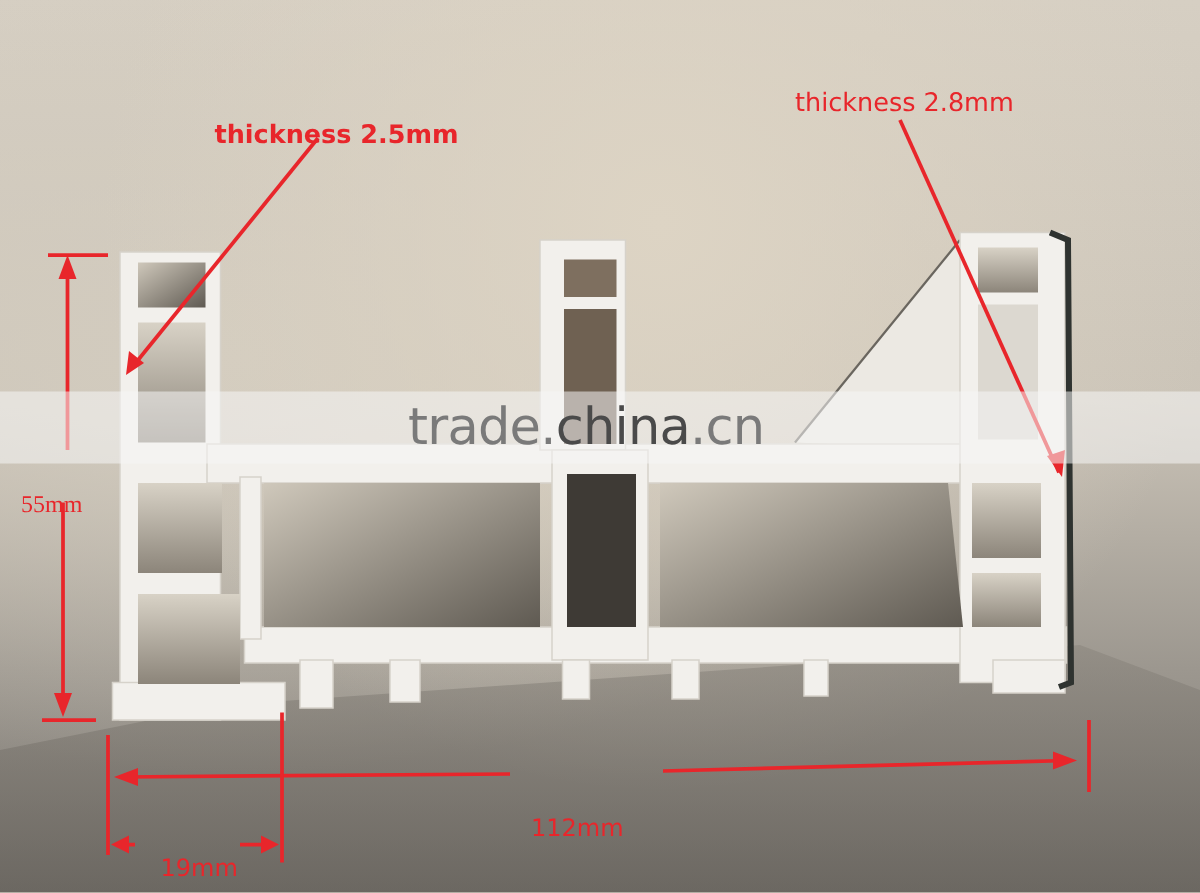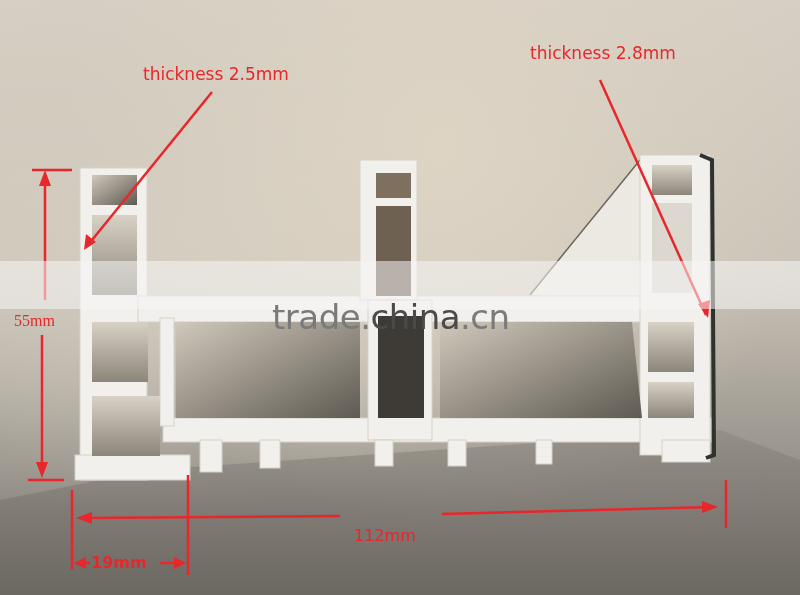--- a/index.html
+++ b/index.html
@@ -4,26 +4,26 @@
   <style>
     html, body { margin: 0; padding: 0; }
     body { width: 800px; height: 595px; overflow: hidden; background: #cfc8bd; }
     .photo { position: relative; width: 800px; height: 595px; overflow: hidden;
       background:
         radial-gradient(ellipse at 55% 25%, #ddd4c4 0%, rgba(221,212,196,0) 60%),
         radial-gradient(ellipse at 20% 40%, #d3ccbf 0%, rgba(211,204,191,0) 55%),
         linear-gradient(180deg, #d6cfc3 0%, #cbc4b8 45%, #9c978f 75%, #7d7973 100%);
     }
     svg.scene { position: absolute; left: 0; top: 0; }
-    .label { position: absolute; color: #e8262b; font-family: "DejaVu Sans", sans-serif; font-size: 17px; white-space: nowrap; line-height: 1; }
+    .label { position: absolute; color: #e8262b; font-family: "DejaVu Sans", sans-serif; font-size: 17px; white-space: nowrap; line-height: 1; margin-top: 16px; }
     .label.dim { font-size: 16px; }
     .watermark-band { position: absolute; left: 0; top: 261px; width: 800px; height: 48px;
       background: rgba(245,245,245,0.55); }
     .watermark-text { position: absolute; left: 272px; top: 265px; font-family: "DejaVu Sans", sans-serif;
-      font-size: 34px; color: #7a7a7a; letter-spacing: -0.5px; margin-top: 32px; }
+      font-size: 34px; color: #7a7a7a; letter-spacing: -0.5px; }
     .watermark-text .dark { color: #4a4a4a; }
   </style>
 </head>
 <body>
 
 <div class="photo">
   <svg class="scene" width="800" height="595" viewBox="0 0 800 595">
     <defs>
       <linearGradient id="cavity" x1="0" y1="0" x2="0" y2="1">
         <stop offset="0" stop-color="#d8d2c6"></stop>
@@ -115,18 +115,18 @@
       <polygon points="76,518 92,512 92,524"></polygon>
       <polygon points="718,507 702,501 702,513"></polygon>
       <polygon points="74,563 86,557 86,569"></polygon>
       <polygon points="186,563 174,557 174,569"></polygon>
     </g>
   </svg>
 
   <div class="watermark-band"></div>
   <div class="watermark-text"><span>trade.</span><span class="dark">china</span><span>.cn</span></div>
 
-  <div class="label" style="left:143px; top:66px;">thickness 2.5mm</div>
+  <div class="label" style="left:143px; top:66px;font-weight:bold;">thickness 2.5mm</div>
   <div class="label" style="left:530px; top:45px;">thickness 2.8mm</div>
   <div class="label dim" style="left:14px; top:313px;font-family:Liberation Serif, serif;">55mm</div>
   <div class="label dim" style="left:354px; top:528px;">112mm</div>
-  <div class="label dim" style="left:91px; top:555px;font-weight:bold;">19mm</div>
+  <div class="label dim" style="left:107px; top:555px;">19mm</div>
 </div>
 
 </body></html>

